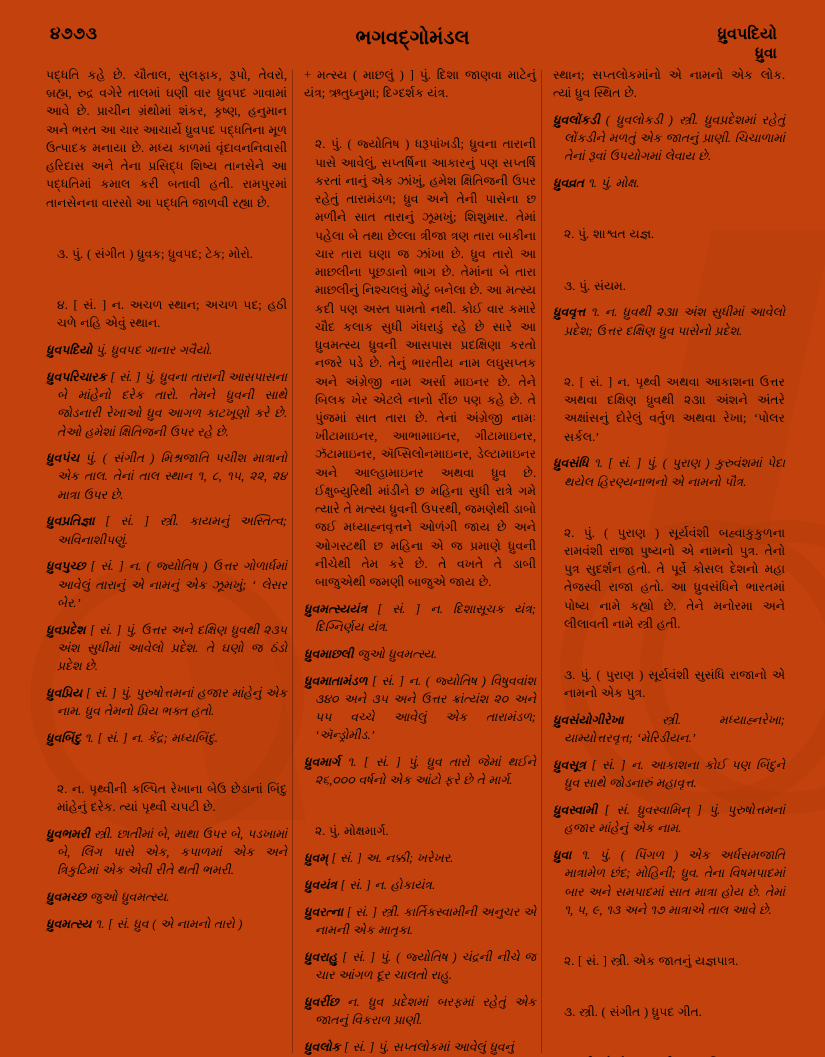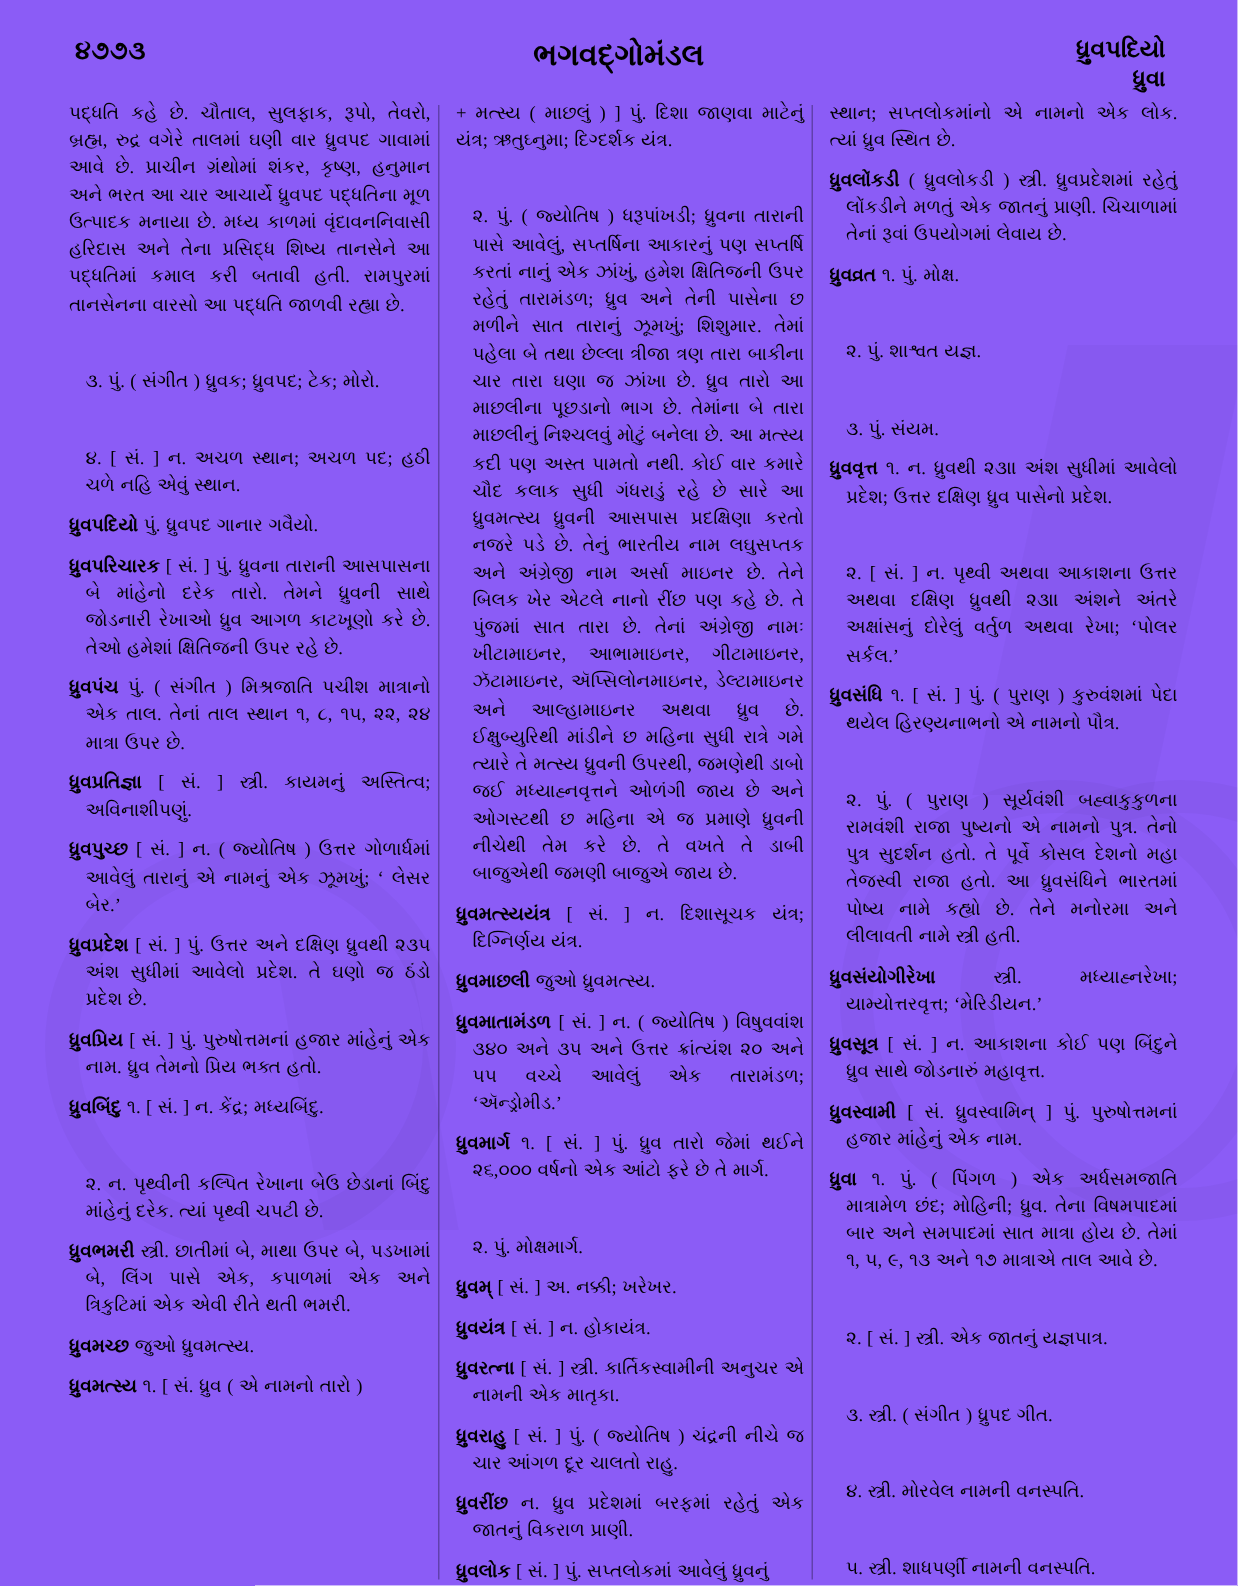--- a/index.html
+++ b/index.html
@@ -14,21 +14,21 @@
     color: #000000;
     overflow: hidden;
     position: relative;
   }
   .page {
     position: relative;
     width: 825px;
     height: 1057px;
     box-sizing: border-box;
     padding: 0;
-    background: #8b5cf6;
+    background: #c2410c;
   }
 
   
   .watermark {
     position: absolute;
     border-radius: 50%;
     border: 22px solid rgba(0,0,0,0.028);
     pointer-events: none;
   }
   .wm1 { width: 250px; height: 250px; left: 560px; top: 520px; }
@@ -105,20 +105,21 @@
     text-align: justify;
     text-justify: inter-word;
     word-spacing: 0.6px;
   }
   .entry:last-child { margin-bottom: 0; }
 
   
   .entry.hang {
     padding-left: 11px;
     text-indent: -11px;
+    font-style: italic;
   }
   
   .entry.sense {
     padding-left: 11px;
     text-indent: 0px;
     margin-top: 33px;
   }
   .entry.cont {
     padding-left: 0;
     text-indent: 0;
@@ -186,20 +187,21 @@
     <div class="col" id="col-3">
         <p class="entry cont"><span>સ્થાન; સપ્તલોકમાંનો એ નામનો એક લોક. ત્યાં ધ્રુવ સ્થિત છે.</span></p>
         <p class="entry hang"><span class="hw">ધ્રુવલોંકડી</span><span> ( ધ્રુવલોકડી ) સ્ત્રી. ધ્રુવપ્રદેશમાં રહેતું લોંકડીને મળતું એક જાતનું પ્રાણી. ચિચાળામાં તેનાં રૂવાં ઉપયોગમાં લેવાય છે.</span></p>
         <p class="entry hang"><span class="hw">ધ્રુવવ્રત</span><span> ૧. પું. મોક્ષ.</span></p>
         <p class="entry sense"><span>૨. પું. શાશ્વત યજ્ઞ.</span></p>
         <p class="entry sense"><span>૩. પું. સંયમ.</span></p>
         <p class="entry hang"><span class="hw">ધ્રુવવૃત્ત</span><span> ૧. ન. ધ્રુવથી ૨૩॥ અંશ સુધીમાં આવેલો પ્રદેશ; ઉત્તર દક્ષિણ ધ્રુવ પાસેનો પ્રદેશ.</span></p>
         <p class="entry sense"><span>૨. [ સં. ]  ન. પૃથ્વી અથવા આકાશના ઉત્તર અથવા દક્ષિણ ધ્રુવથી ૨૩॥ અંશને અંતરે અક્ષાંસનું દોરેલું વર્તુળ અથવા રેખા; ‘પોલર સર્કલ.’</span></p>
         <p class="entry hang"><span class="hw">ધ્રુવસંધિ</span><span> ૧. [ સં. ]  પું. ( પુરાણ ) કુરુવંશમાં પેદા થયેલ હિરણ્યનાભનો એ નામનો પૌત્ર.</span></p>
         <p class="entry sense"><span>૨. પું.  ( પુરાણ )  સૂર્યવંશી  બહ્વાકુકુળના રામવંશી રાજા પુષ્યનો એ નામનો પુત્ર. તેનો પુત્ર સુદર્શન હતો. તે પૂર્વે કોસલ દેશનો મહા તેજસ્વી રાજા હતો. આ ધ્રુવસંધિને ભારતમાં પોષ્ય નામે કહ્યો છે. તેને મનોરમા અને લીલાવતી નામે સ્ત્રી હતી.</span></p>
+        <p class="entry sense"><span>૩. પું. ( પુરાણ ) સૂર્યવંશી સુસંધિ રાજાનો એ નામનો એક પુત્ર.</span></p>
         <p class="entry hang"><span class="hw">ધ્રુવસંયોગીરેખા</span><span> સ્ત્રી. મધ્યાહ્નરેખા; યામ્યોત્તરવૃત્ત; ‘મેરિડીયન.’</span></p>
         <p class="entry hang"><span class="hw">ધ્રુવસૂત્ર</span><span>  [ સં. ]  ન. આકાશના કોઈ પણ બિંદુને ધ્રુવ સાથે જોડનારું મહાવૃત્ત.</span></p>
         <p class="entry hang"><span class="hw">ધ્રુવસ્વામી</span><span>  [ સં. ધ્રુવસ્વામિન્ ]  પું. પુરુષોત્તમનાં હજાર માંહેનું એક નામ.</span></p>
         <p class="entry hang"><span class="hw">ધ્રુવા</span><span> ૧. પું.  ( પિંગળ )  એક અર્ધસમજાતિ માત્રામેળ છંદ; મોહિની; ધ્રુવ. તેના વિષમપાદમાં બાર અને સમપાદમાં સાત માત્રા હોય છે. તેમાં ૧, ૫, ૯, ૧૩ અને ૧૭ માત્રાએ તાલ આવે છે.</span></p>
         <p class="entry sense"><span>૨. [ સં. ]  સ્ત્રી. એક જાતનું યજ્ઞપાત્ર.</span></p>
         <p class="entry sense"><span>૩. સ્ત્રી. ( સંગીત ) ધ્રુપદ ગીત.</span></p>
         <p class="entry sense"><span>૪. સ્ત્રી. મોરવેલ નામની વનસ્પતિ.</span></p>
         <p class="entry sense"><span>૫. સ્ત્રી. શાધપર્ણી નામની વનસ્પતિ.</span></p>
         <p class="entry sense"><span>૬. સ્ત્રી. સાધ્વી સ્ત્રી; સતી સ્ત્રી.</span></p>
         <p class="entry sense"><span>૭. સ્ત્રી. સ્વાહા; અગ્નિની સ્ત્રી.</span></p>

